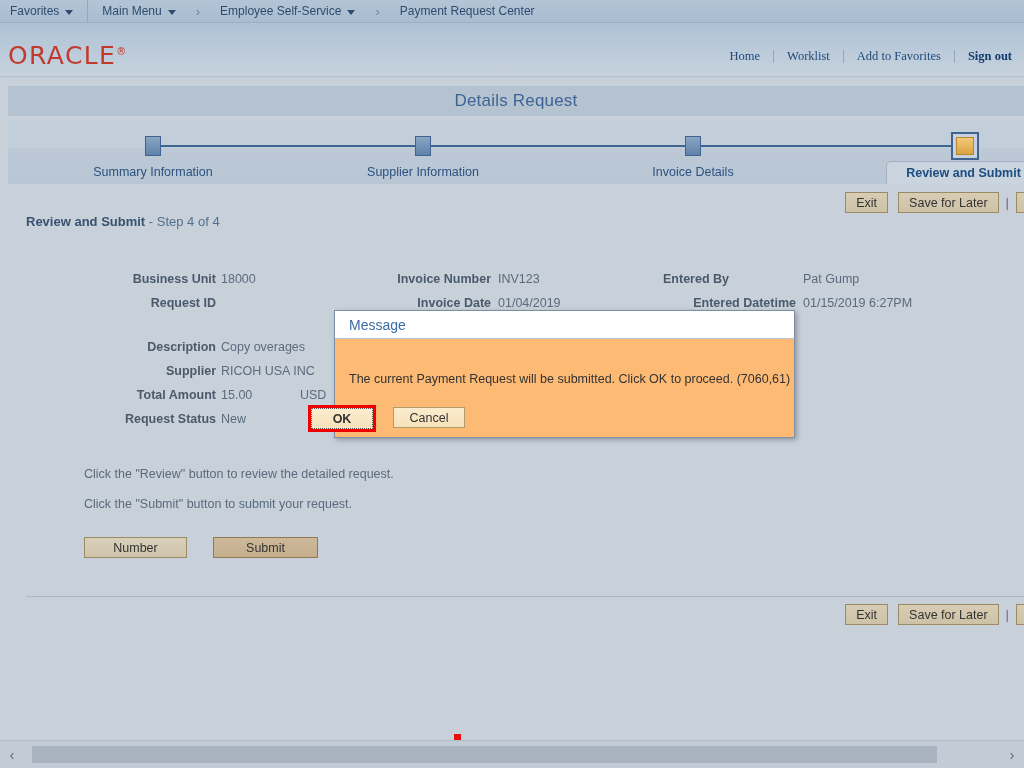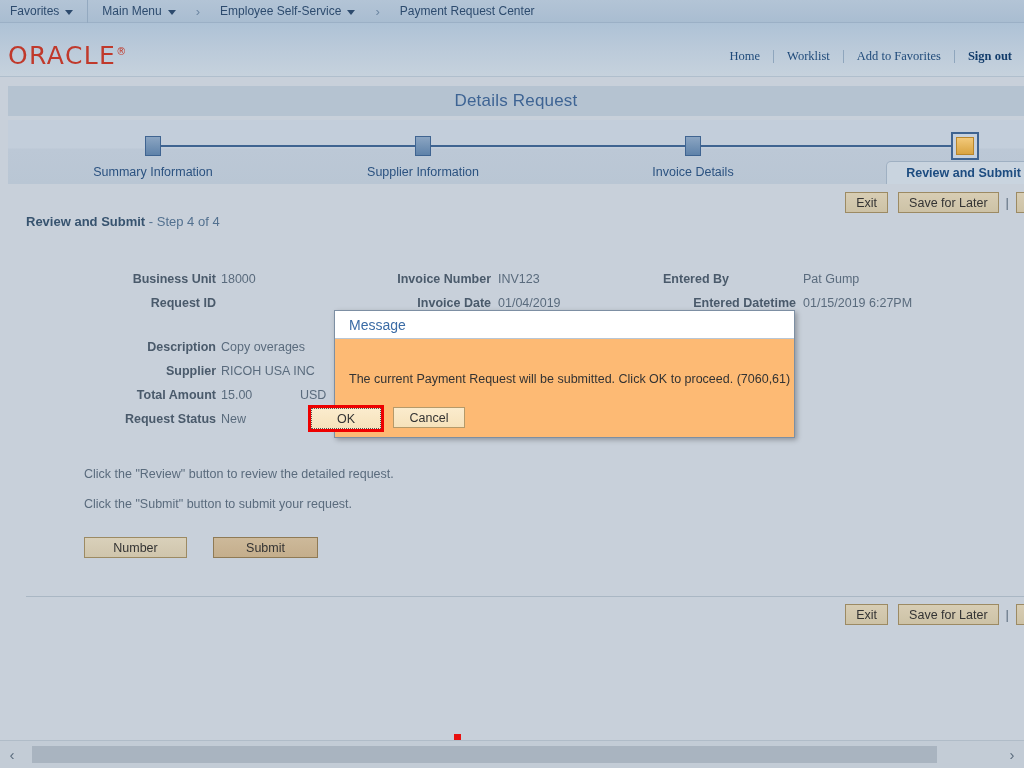--- a/index.html
+++ b/index.html
@@ -209,21 +209,21 @@
   .dlg-ok-wrap {
     position: absolute; left: 308px; top: 405px;
     border: 3px solid #ee0000; padding: 0; z-index: 60;
   }
   .dlg-btn {
     height: 21px; font-size: 12.5px; color: #333; cursor: pointer;
     background: linear-gradient(to bottom, #fbeccd 0%, #f6e2bb 100%);
     border: 1px solid #b59a6a;
     font-family: "Liberation Sans", sans-serif;
   }
-  .dlg-btn.ok { width: 70px; border: 1px dotted #555; }
+  .dlg-btn.ok { width: 62px; border: 1px dotted #555; font-weight: bold; }
   .dlg-btn.cancel {
     position: absolute; left: 393px; top: 407px; width: 72px; z-index: 60;
   }
 
   
   .hscroll {
     position: absolute; left: 0; bottom: 0; width: 1024px; height: 28px;
     background: #c3ccd6; border-top: 1px solid #b0bcc8;
     display: flex; align-items: center;
   }

